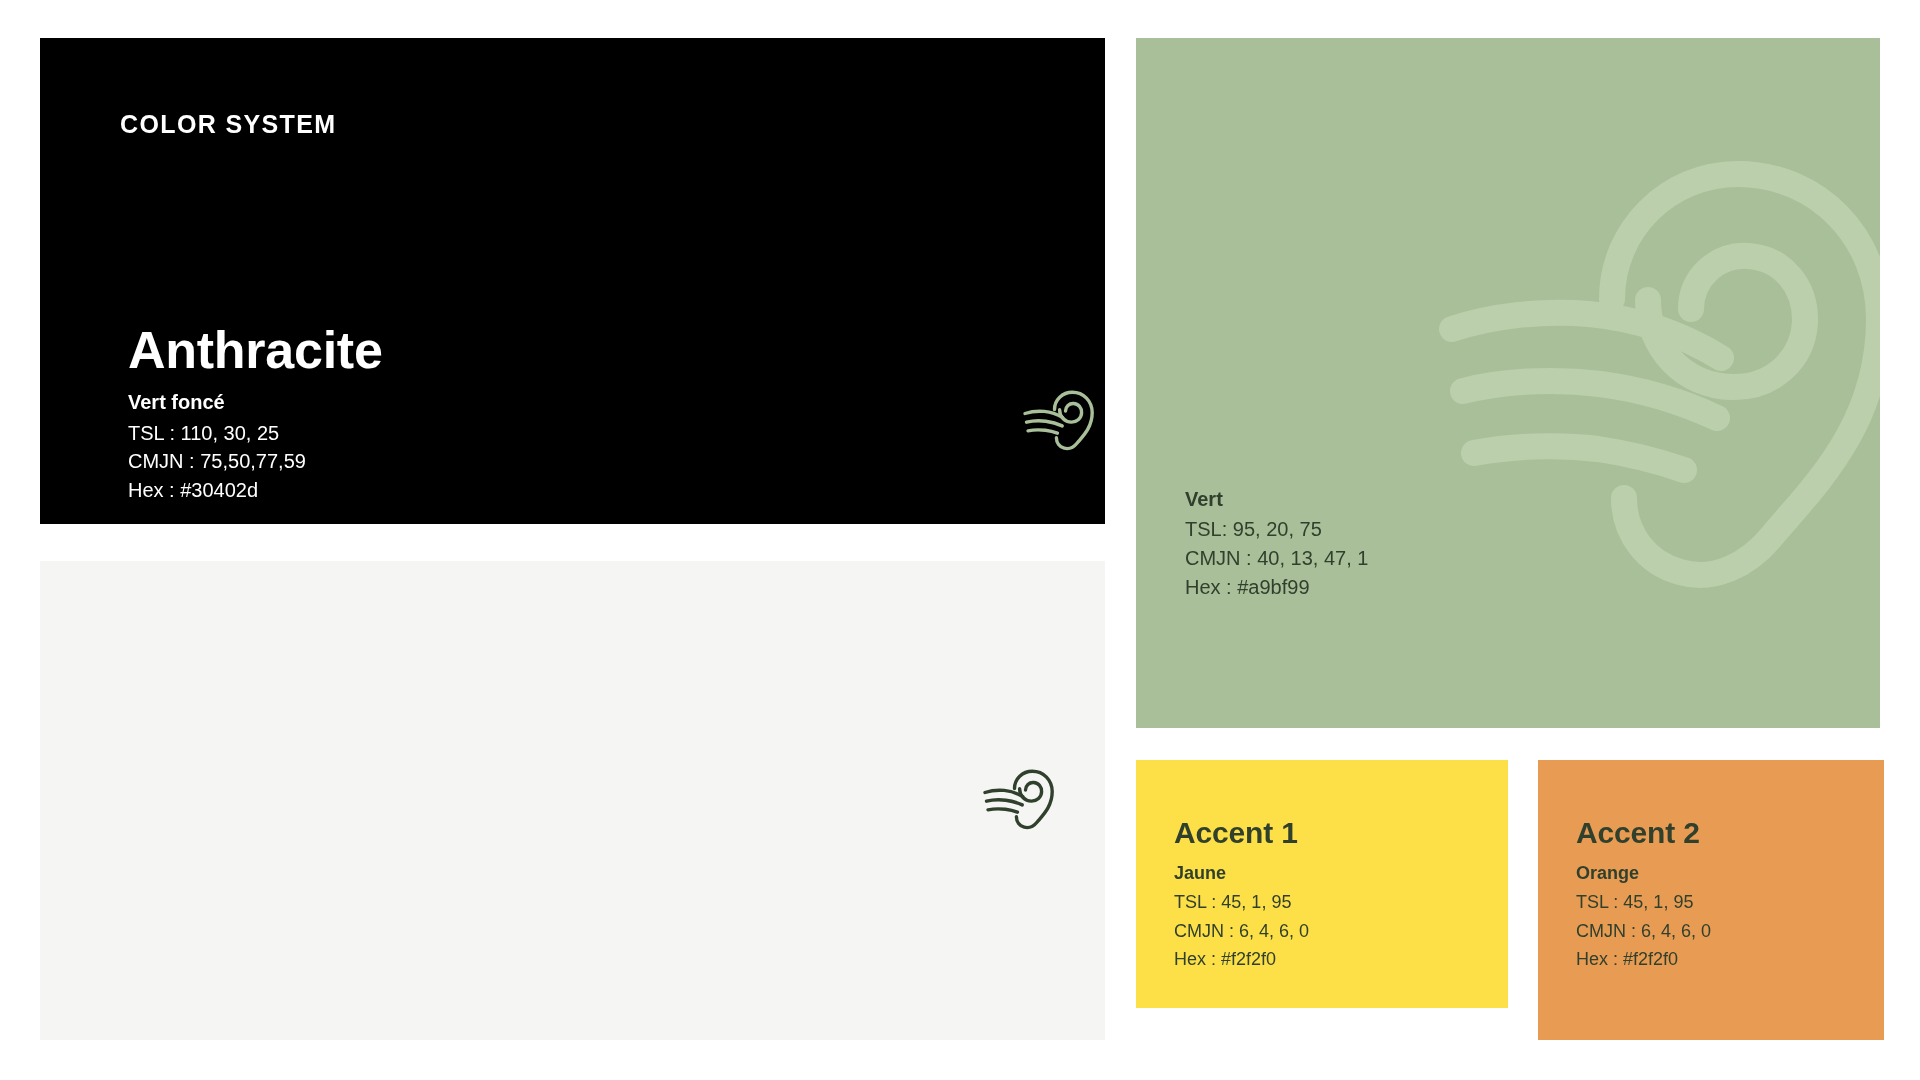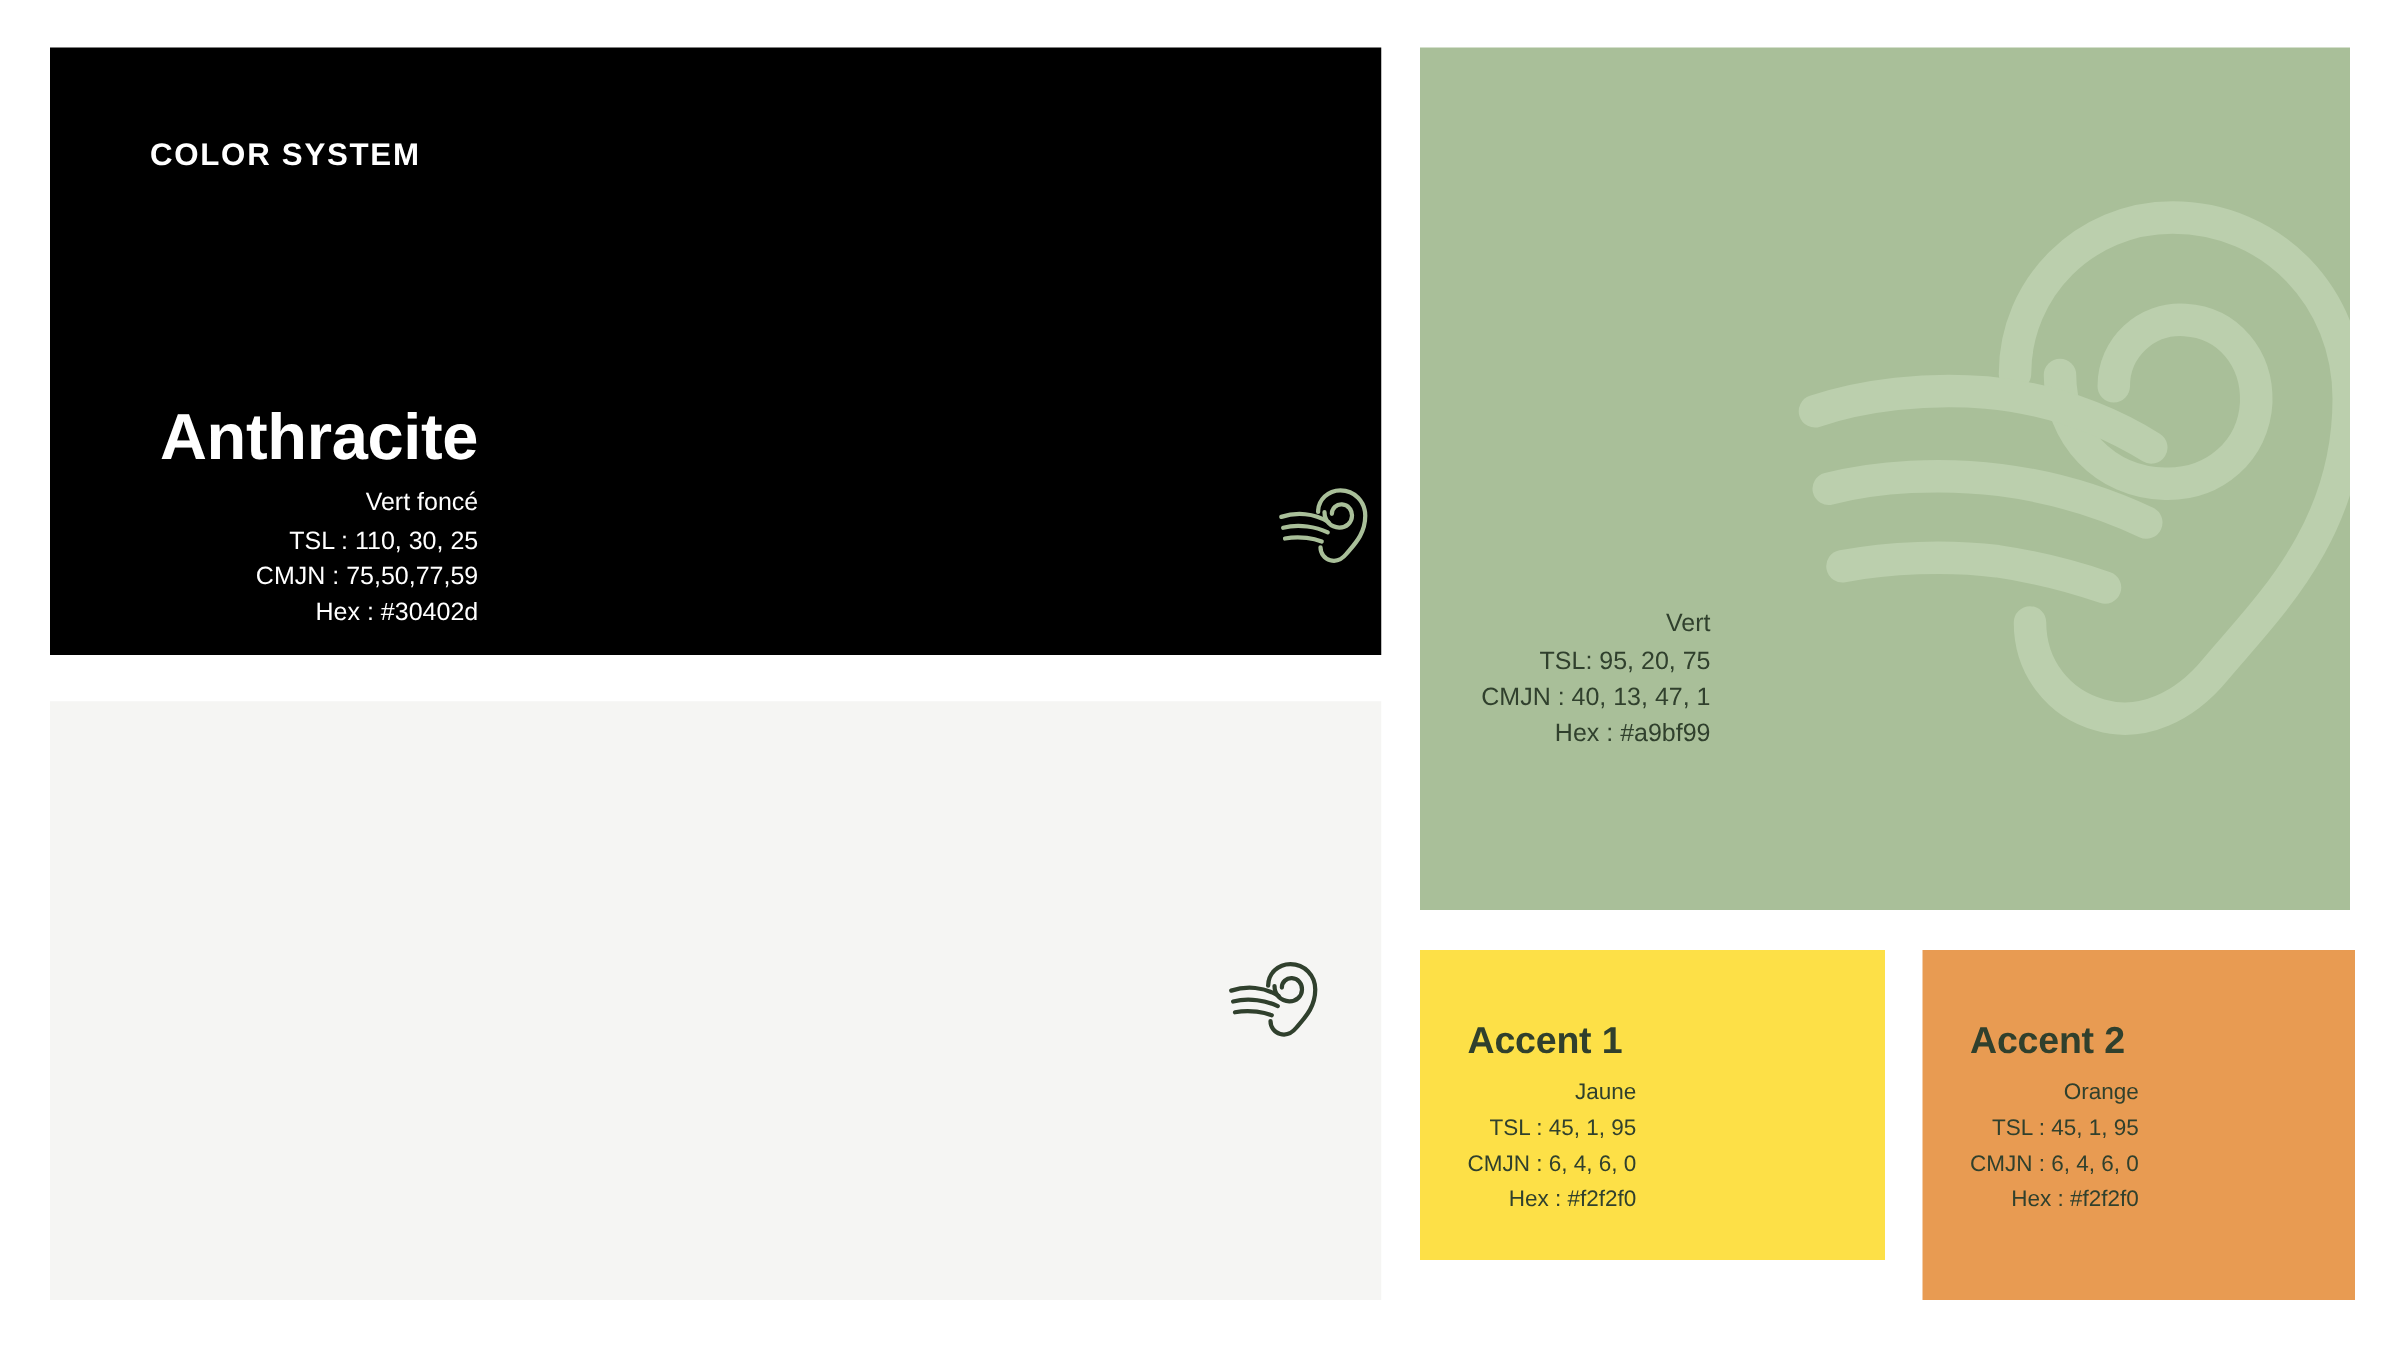--- a/index.html
+++ b/index.html
@@ -55,32 +55,30 @@
   .c-title {
     font-size: 52px;
     font-weight: 700;
     line-height: 1.06;
     letter-spacing: -0.005em;
     margin: 0 0 10px 0;
     white-space: nowrap;
   }
   .c-sub {
     font-size: 20px;
-    font-weight: 400;
+    font-weight: 700;
     line-height: 1.42;
     margin: 0 0 2px 0;
     white-space: nowrap;
-    text-align: right;
   }
   .c-line {
     font-size: 20px;
     font-weight: 400;
     line-height: 1.44;
     white-space: nowrap;
-    text-align: right;
   }
 
   .anthracite-block {
     left: 88px;
     top: 285px;
   }
   .anthracite-block .c-title,
   .anthracite-block .c-sub,
   .anthracite-block .c-line { color: #ffffff; }
 

